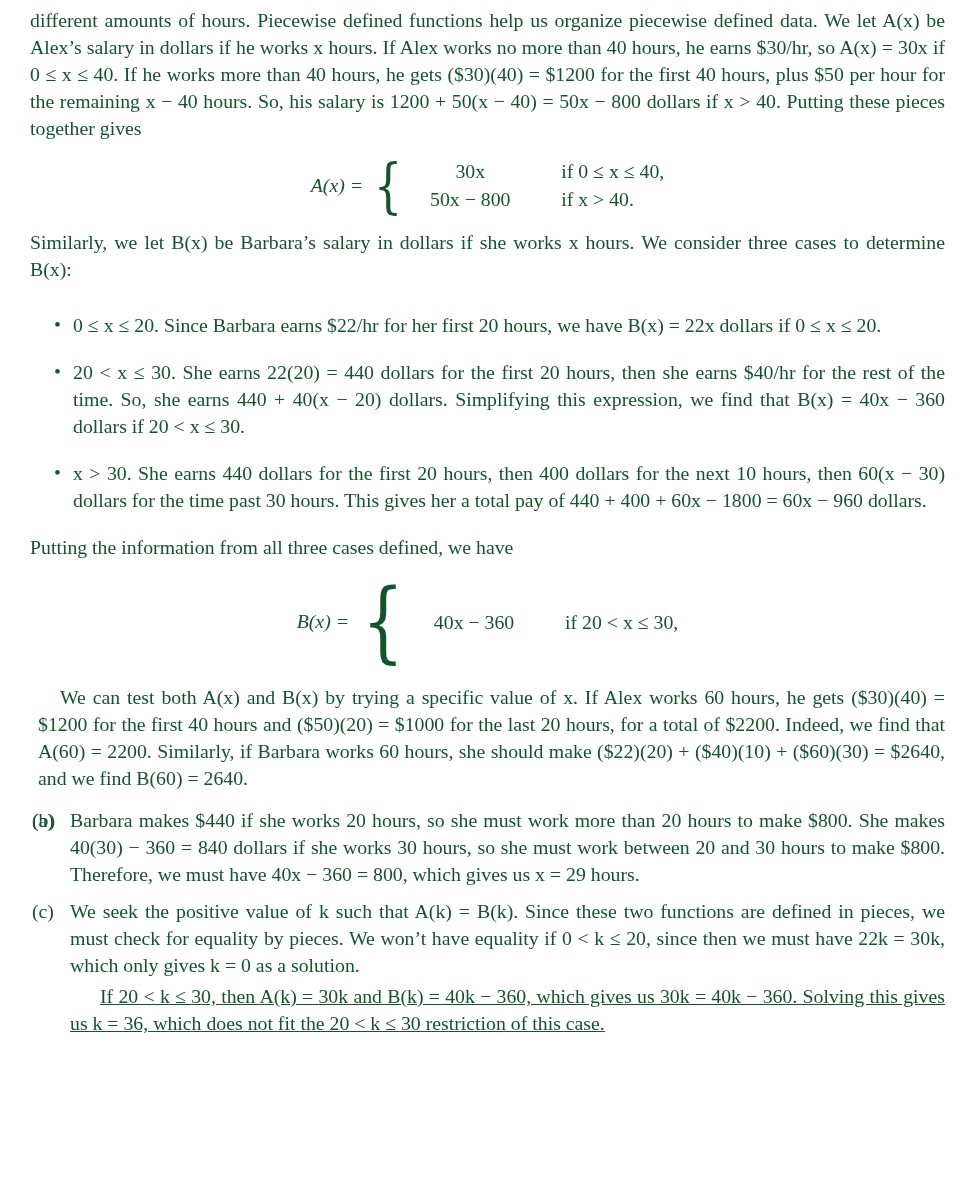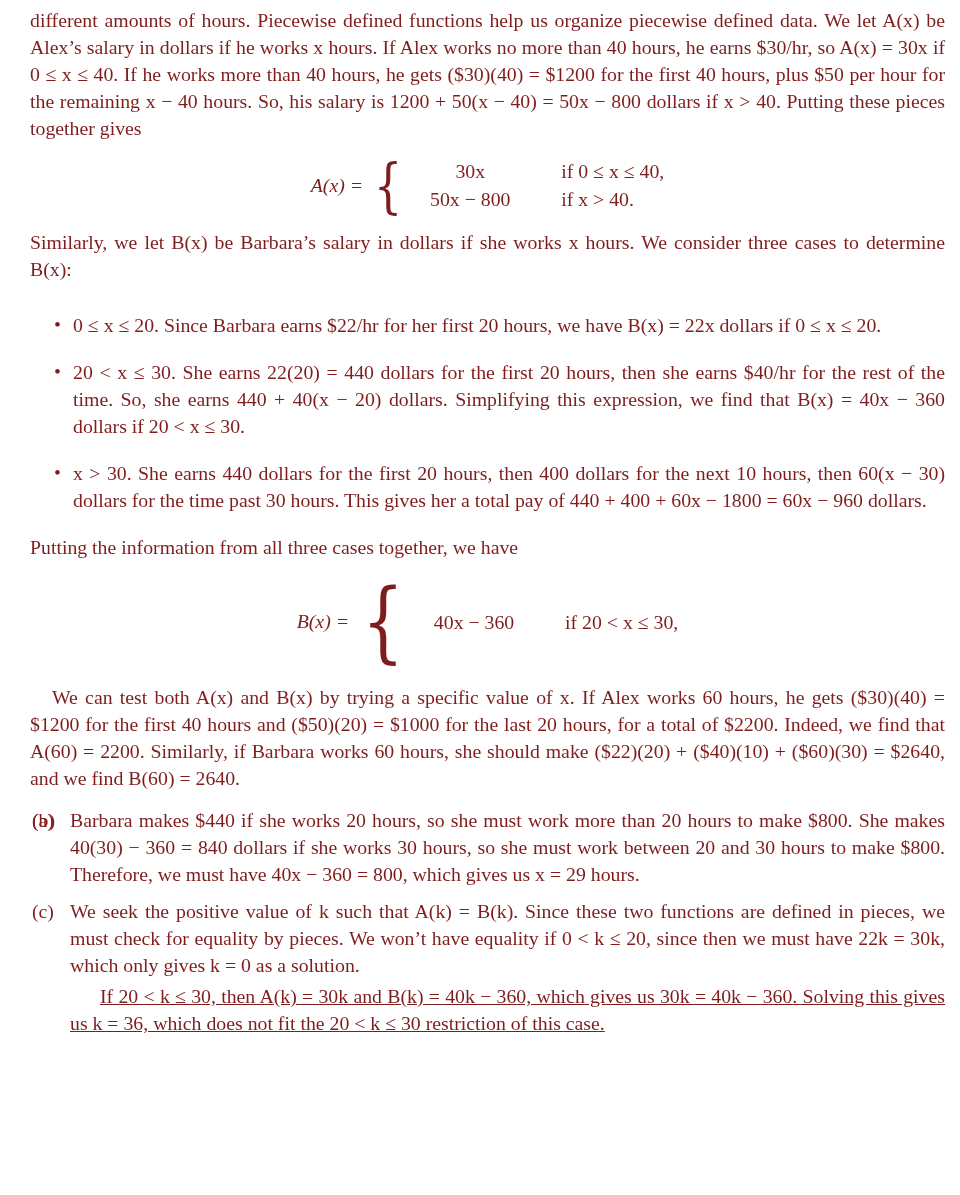--- a/index.html
+++ b/index.html
@@ -6,33 +6,34 @@
     margin: 0;
     padding: 0;
     background: #ffffff;
   }
   .page {
     position: relative;
     width: 960px;
     height: 1195px;
     box-sizing: border-box;
     background: #ffffff;
-    color: #7f1d1d;
+    color: #14532d;
     padding: 7px 15px 0 30px;
     font-family: "Liberation Serif", "DejaVu Serif", serif;
     font-size: 19.8px;
     line-height: 27px;
     overflow: hidden;
   }
   p.para {
     margin: 0;
     text-align: justify;
   }
   p.para.indent-first {
     text-indent: 22px;
+    margin-left: 8px;
   }
 
   
   .eq-block {
     display: flex;
     justify-content: center;
     align-items: center;
     margin: 15px 0 16px 0;
   }
   .eq-block.three {
@@ -151,21 +152,21 @@
     <li>
       <span class="dot">•</span>
       <span>20 &lt; x ≤ 30.  She earns 22(20) = 440 dollars for the first 20 hours, then she earns $40/hr for the rest of the time.  So, she earns 440 + 40(x − 20) dollars.  Simplifying this expression, we find that B(x) = 40x − 360 dollars if 20 &lt; x ≤ 30.</span>
     </li>
     <li>
       <span class="dot">•</span>
       <span>x &gt; 30.  She earns 440 dollars for the first 20 hours, then 400 dollars for the next 10 hours, then 60(x − 30) dollars for the time past 30 hours.  This gives her a total pay of 440 + 400 + 60x − 1800 = 60x − 960 dollars.</span>
     </li>
   </ul>
 
-  <p class="para putting">Putting the information from all three cases together, we have</p>
+  <p class="para putting">Putting the information from all three cases defined, we have</p>
 
   <div class="eq-block three">
     <span class="eq-lhs">B(x) =</span>
     <span class="brace three">{</span>
     <div class="eq-rows">
       <div class="eq-row">
         <span class="eq-expr">40x − 360</span>
         <span class="eq-cond">if 20 &lt; x ≤ 30,</span>
       </div>
     </div>

